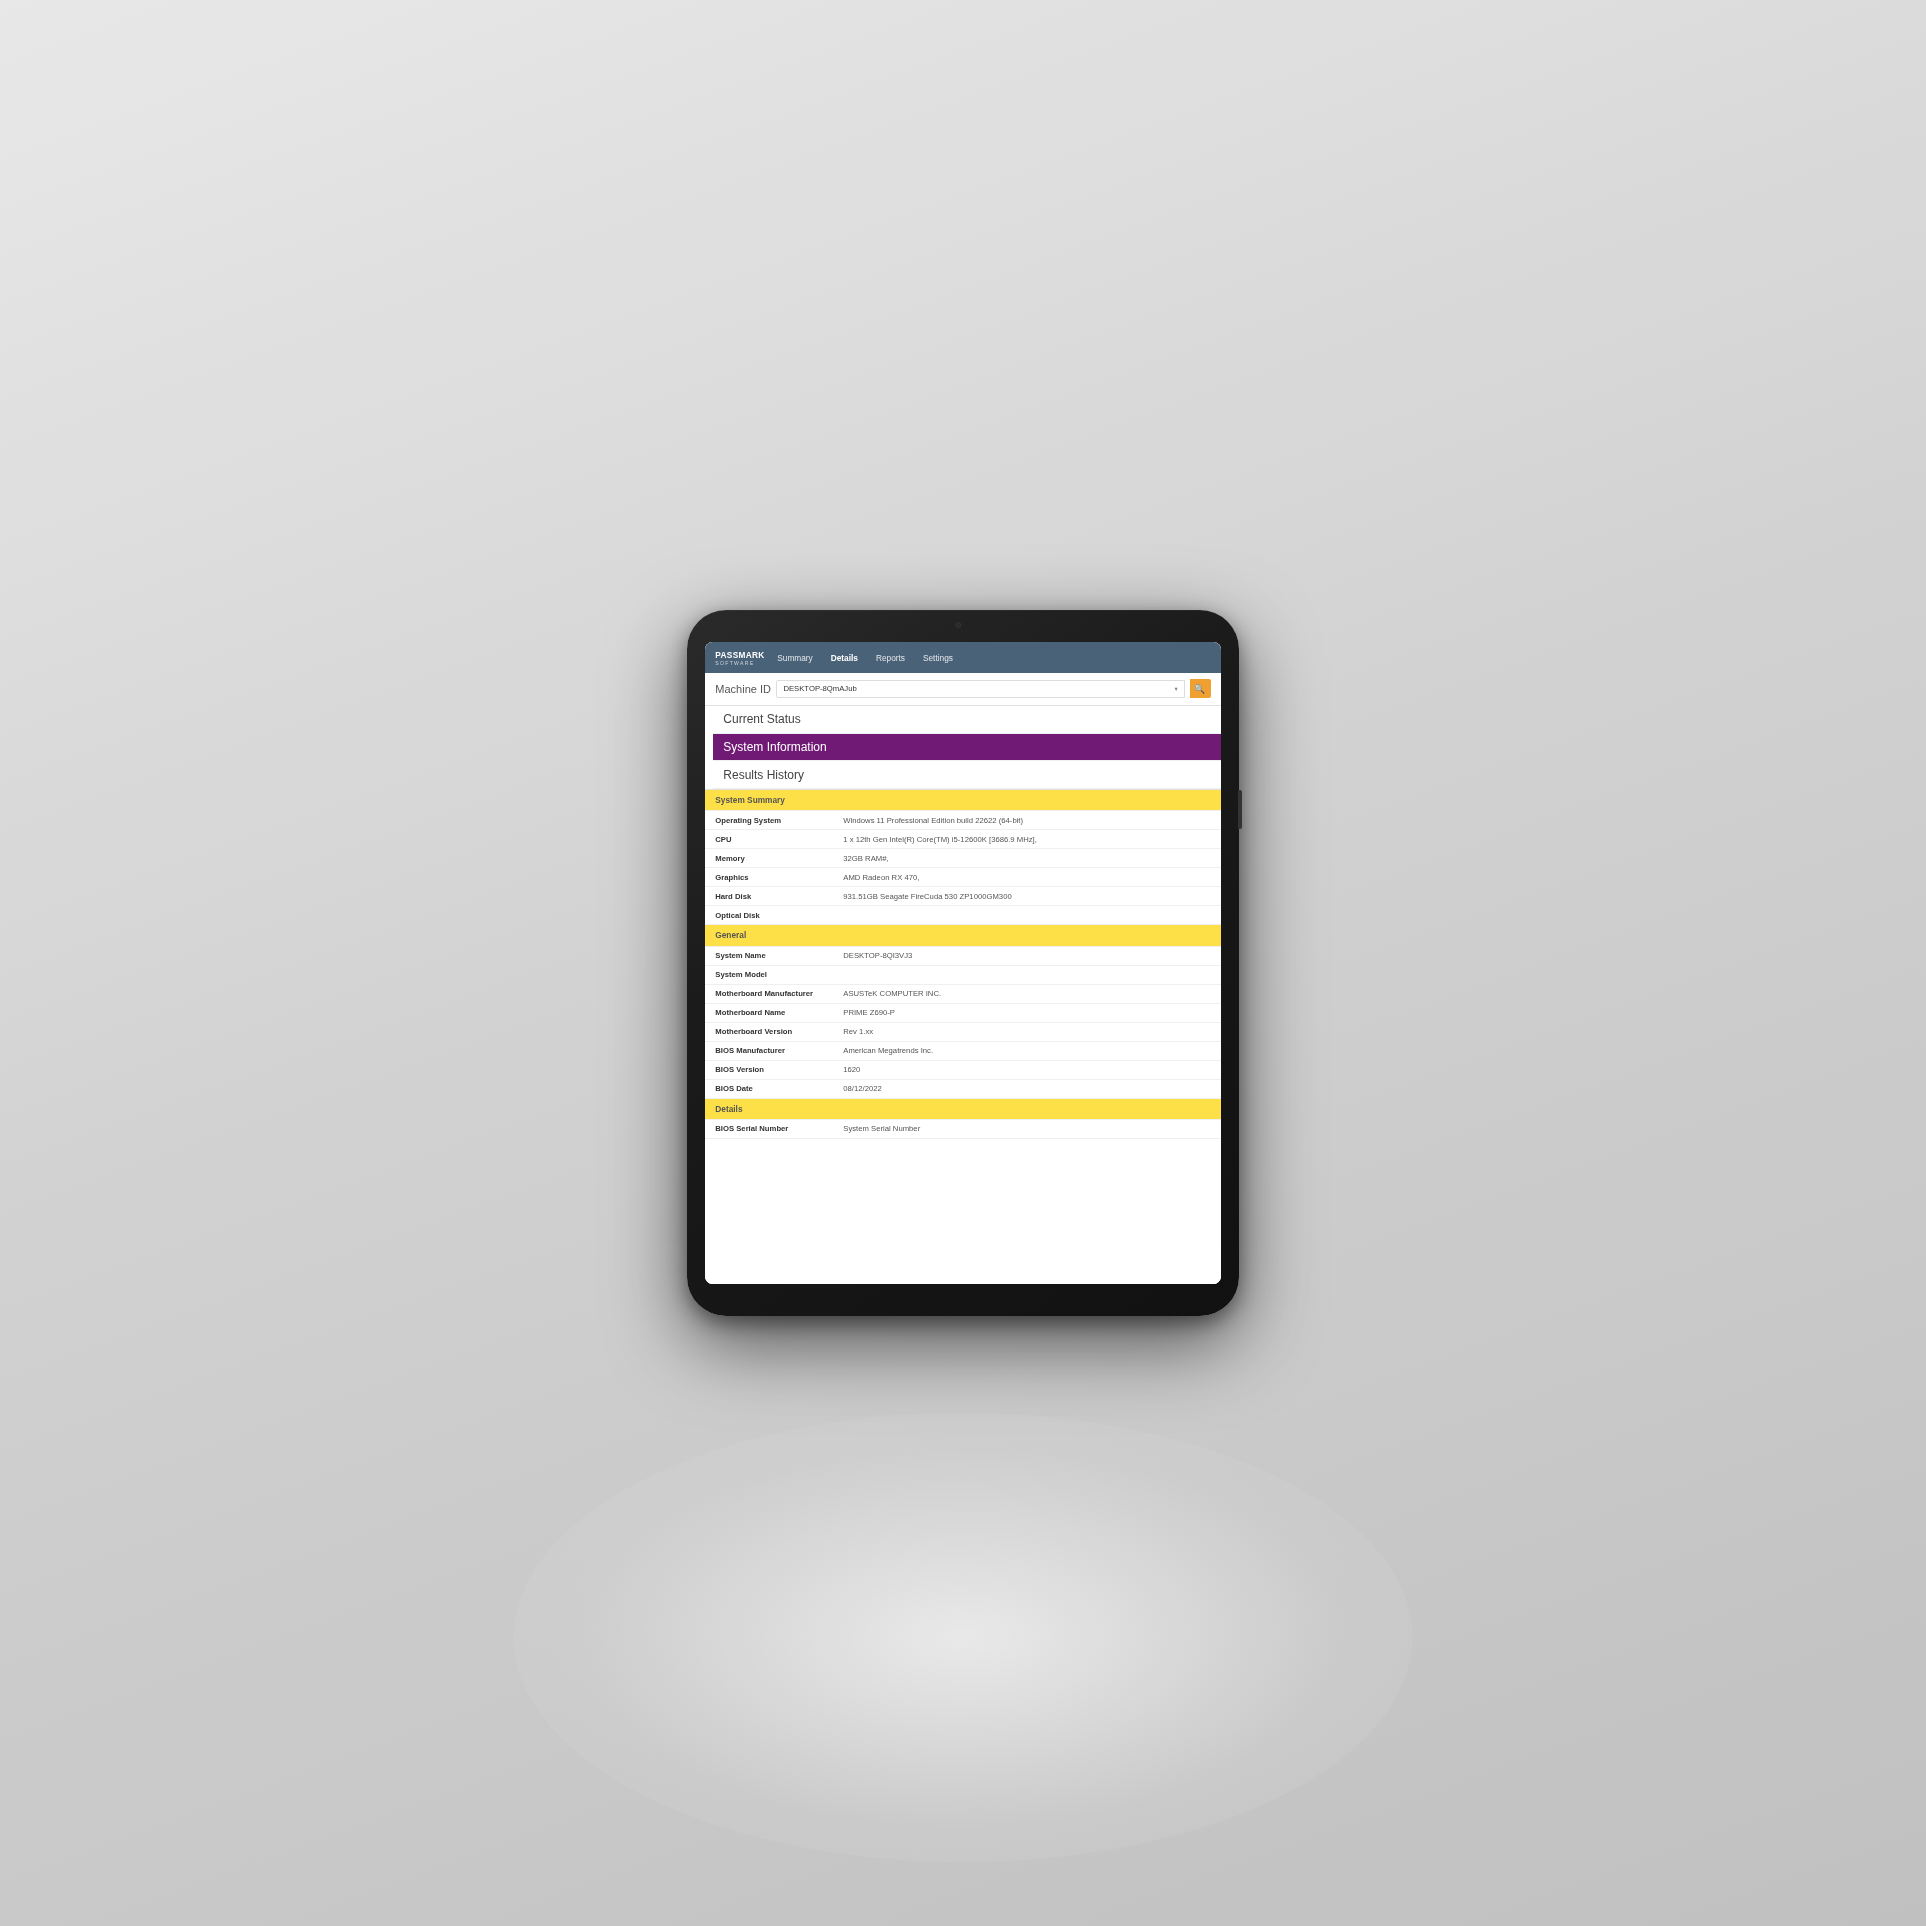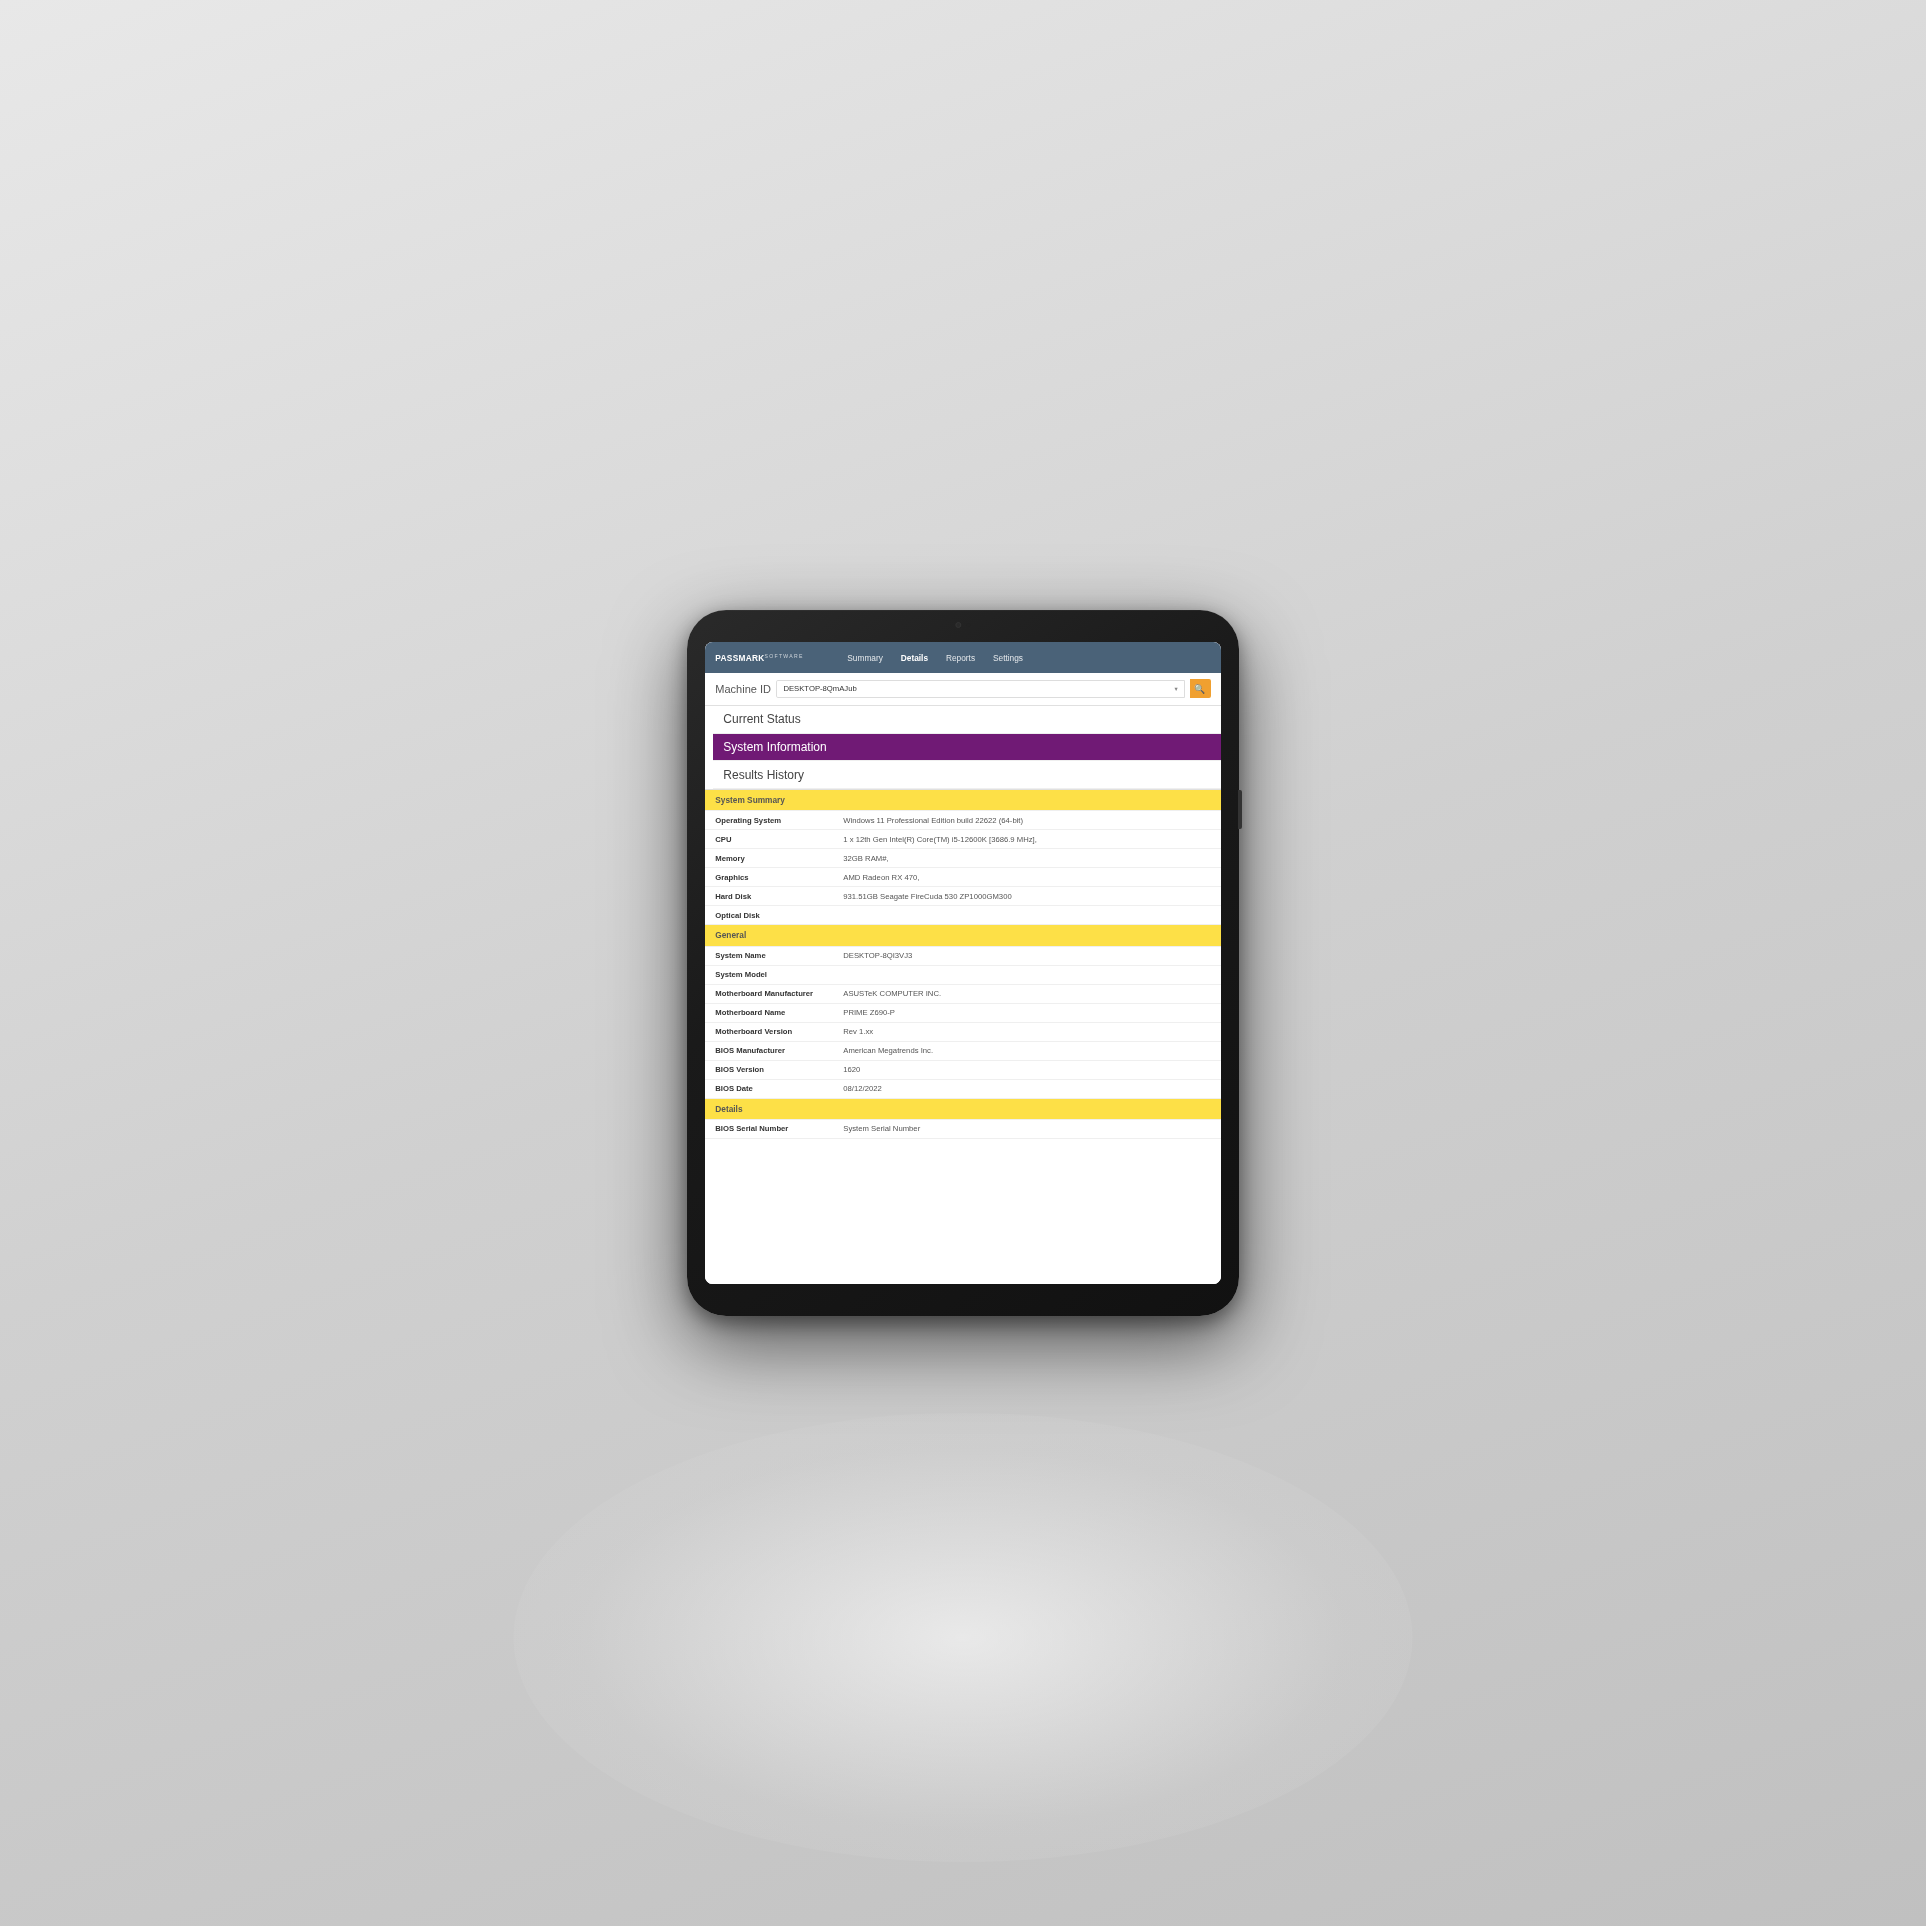--- a/index.html
+++ b/index.html
@@ -115,22 +115,22 @@
       background: #4a6278;
       padding: 0 10.3px;
       display: flex;
       align-items: center;
       min-height: 31px;
       flex-shrink: 0;
     }
 
     .logo-area {
       display: flex;
-      flex-direction: row;
-      margin-right: 16px;
+      flex-direction: column;
+      margin-right: 5px;
     }
 
     .logo-passmark {
       font-size: 8.3px;
       font-weight: 700;
       color: white;
       letter-spacing: 0.3px;
       text-transform: uppercase;
     }
 
@@ -138,21 +138,20 @@
       font-size: 5.1px;
       color: rgba(255,255,255,0.7);
       letter-spacing: 1.3px;
       text-transform: uppercase;
     }
 
     .nav-links {
       display: flex;
       gap: 2.6px;
       align-items: flex-start;
-      margin-left: 20px;
     }
 
     .nav-link {
       color: rgba(255,255,255,0.85);
       font-size: 8.3px;
       padding: 3.9px 7.7px;
       cursor: pointer;
       border-radius: 1.9px;
       text-decoration: none;
     }

